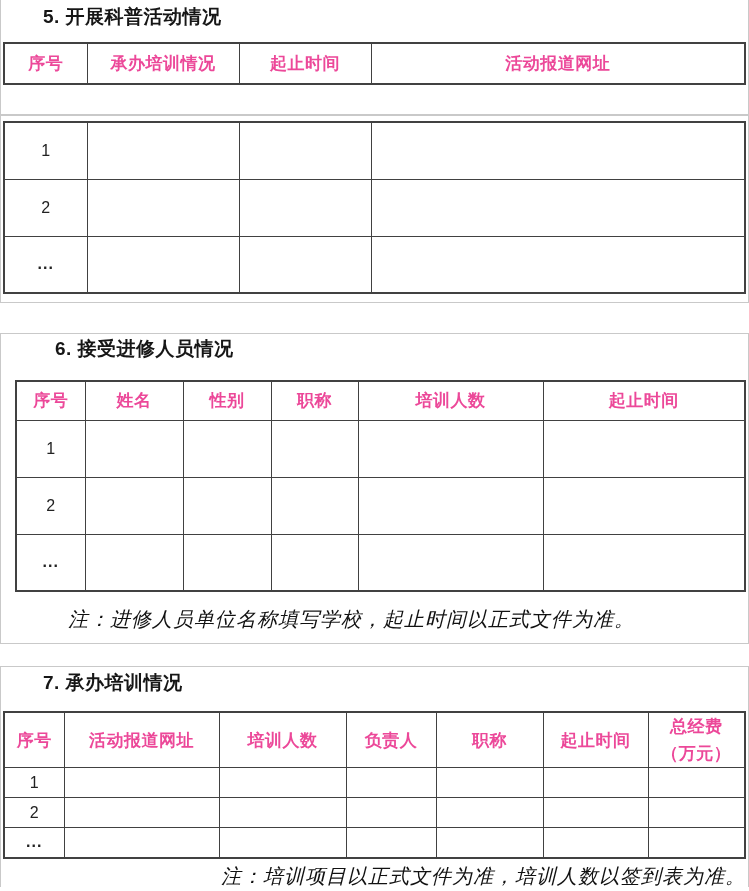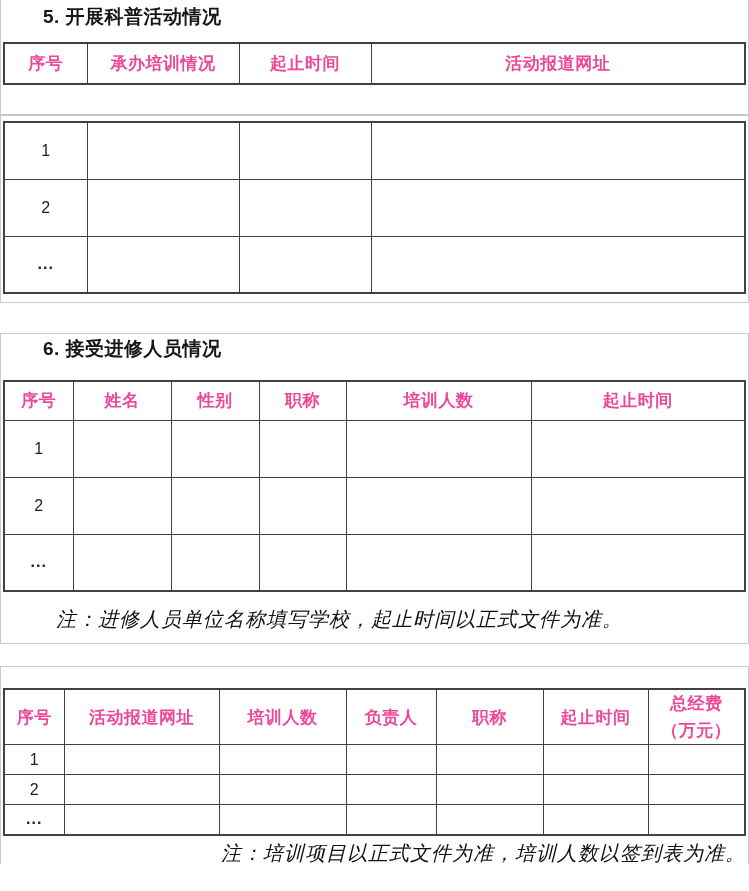--- a/index.html
+++ b/index.html
@@ -11,21 +11,21 @@
   }
   .page { width:749px; height:891px; overflow:hidden; background:#fff; }
 
   .section-box {
     width:749px;
     border:1px solid #c9c9c9;
     background:#fff;
   }
   .box-a { height:115px; border-top:0; padding:5px 2px 0 2px; }
   .box-b { height:188px; padding:5px 2px 9px 2px; }
-  .box-c { margin-top:30px; padding:3px 2px 13px 2px; }
+  .box-c { margin-top:30px; padding:3px 2px 13px 14px; }
   .box-d { margin-top:22px; padding:4px 2px 0 2px; border-bottom:0; }
 
   .section-title {
     font-size:19px; line-height:22px; font-weight:bold;
     margin-left:40px; margin-top:1px; color:#161616;
     letter-spacing:0.5px;
   }
 
   table.form-table {
     width:100%; border-collapse:collapse; table-layout:fixed;
@@ -164,20 +164,21 @@
         <td></td>
         <td></td>
         <td></td>
       </tr>
     </tbody>
       </table>
     <div class="note note-6">注：进修人员单位名称填写学校，起止时间以正式文件为准。</div>
   </div>
 
   <div class="section-box box-d">
+    <div class="section-title">7. 承办培训情况</div>
     <table class="form-table tbl-7">
       <colgroup>
           <col style="width:60px">
           <col style="width:155px">
           <col style="width:127px">
           <col style="width:90px">
           <col style="width:107px">
           <col style="width:105px">
           <col>
         </colgroup>

